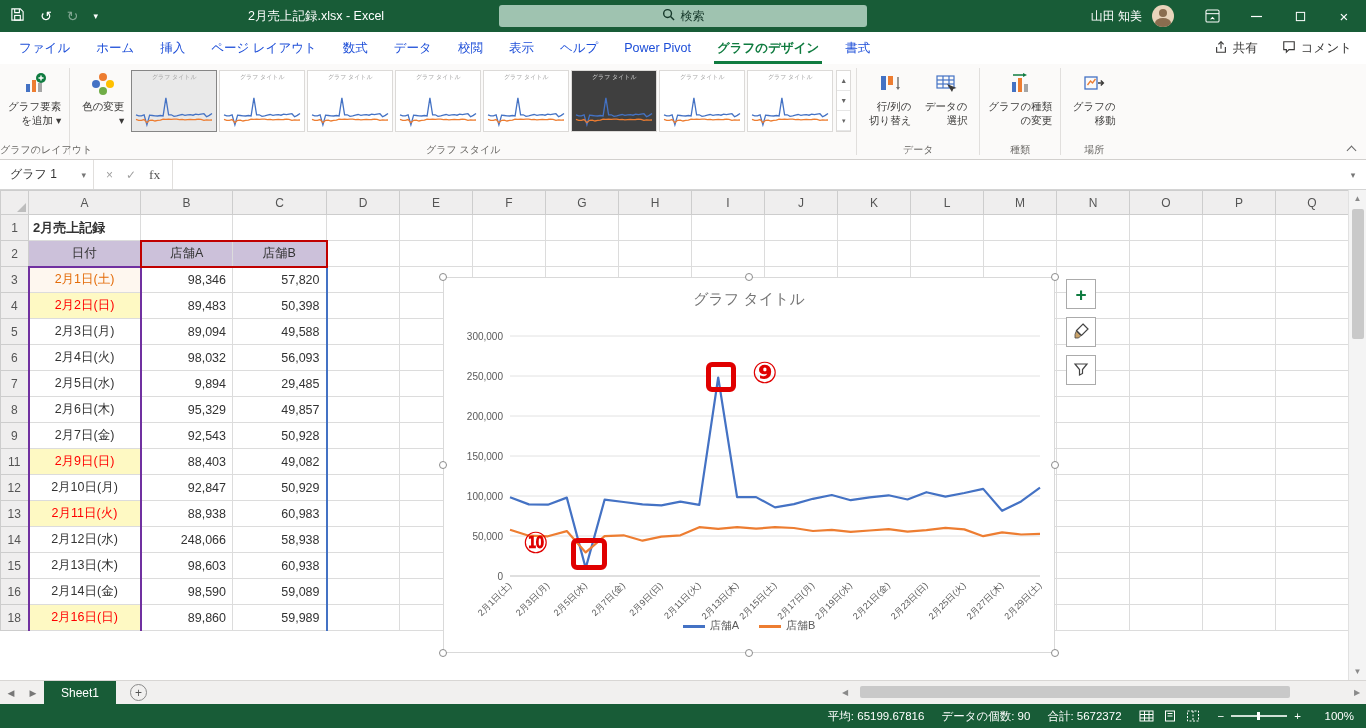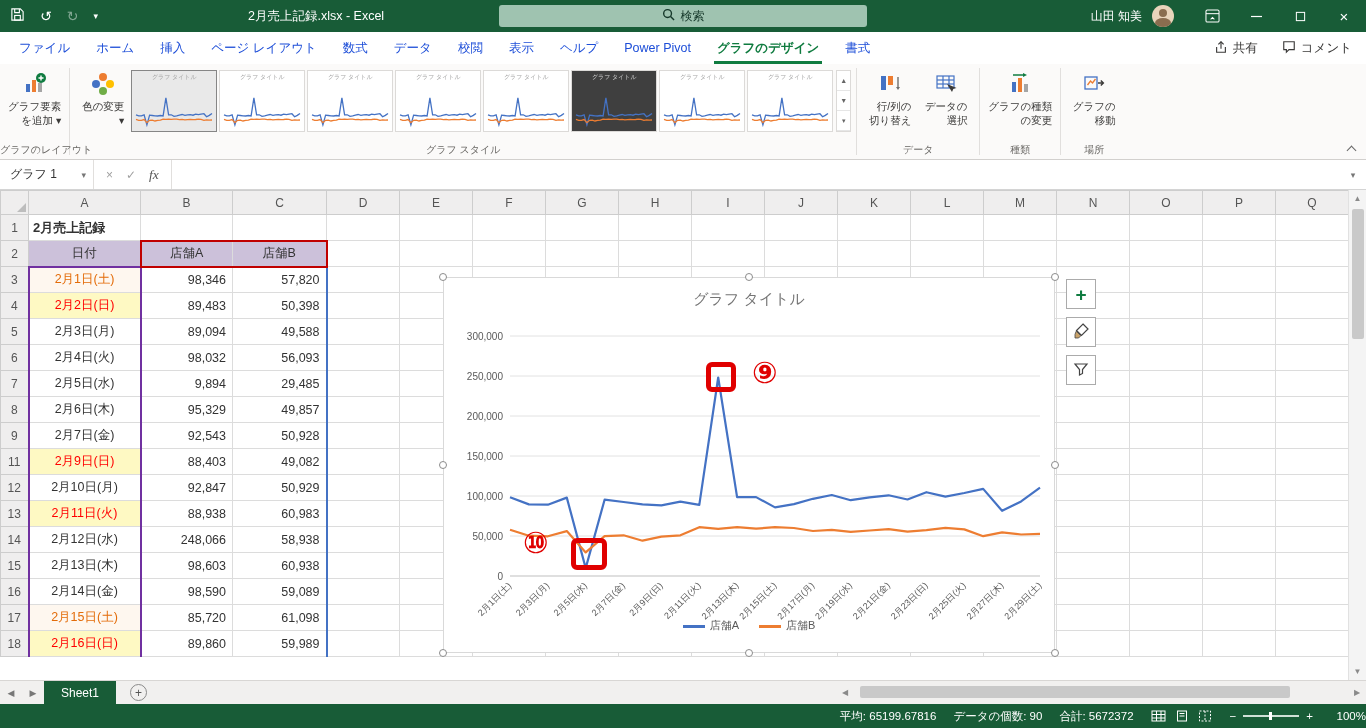--- a/index.html
+++ b/index.html
@@ -47,21 +47,21 @@
 #style-scroll{width:15px;display:flex;flex-direction:column;margin-left:3px;margin-top:3px;height:62px;border:1px solid #DCDAD8;background:#fff}
 #style-scroll div{flex:1;display:flex;align-items:center;justify-content:center;font-size:7px;color:#666;border-bottom:1px solid #E6E6E6;cursor:pointer}
 #collapse-ribbon{position:absolute;right:8px;bottom:4px;width:14px;height:12px;display:flex;align-items:center;justify-content:center;cursor:pointer}
 .chevup{width:7px;height:7px;border-left:1.5px solid #666;border-top:1.5px solid #666;transform:rotate(45deg);margin-top:3px}
 
 
 #formulabar{position:absolute;left:0;top:160px;width:100%;height:30px;background:#fff;border-bottom:1px solid #D4D4D4;display:flex;align-items:stretch}
 #namebox{width:94px;border-right:1px solid #E1DFDD;display:flex;align-items:center;justify-content:space-between;padding:0 7px 0 10px;cursor:pointer}
 #namebox .car{color:#777;font-size:9px}
 #fxarea{display:flex;align-items:center;gap:13px;padding:0 12px;border-right:1px solid #E1DFDD;color:#A0A0A0}
-#fxarea .fx{font-style:italic;font-family:"Liberation Serif",serif;color:#555;font-size:13.5px}
+#fxarea .fx{font-family:"Liberation Serif",serif;color:#555;font-size:13.5px}
 #f-input{flex:1;cursor:text}
 #fb-exp{width:26px;display:flex;align-items:center;justify-content:center;color:#777;font-size:9px;cursor:pointer}
 
 
 #gridwrap{position:absolute;left:0;top:190px;width:1348px;height:490px;overflow:hidden;background:#fff}
 #grid{border-collapse:collapse;table-layout:fixed;width:1348px}
 #grid th,#grid td{height:26px;overflow:hidden;white-space:nowrap}
 #grid tr.hdr th{height:24px}
 .ch,.rh,.corner{background:#EFEEEE;border:1px solid #CDCDCD;font-weight:400;color:#555;font-size:12px;text-align:center}
 .rh,.corner{width:28px}
@@ -106,21 +106,21 @@
 #sheetbar{position:absolute;left:0;top:680px;width:100%;height:24px;background:#F1F0EF;border-top:1px solid #D8D6D4;display:flex;align-items:center}
 .snav{width:22px;text-align:center;color:#777;font-size:9px;cursor:pointer}
 #sheettab{height:24px;padding:0 17px;background:#185C37;color:#fff;display:flex;align-items:center;font-weight:400;cursor:pointer}
 #addsheet{width:17px;height:17px;border:1px solid #8A8A8A;border-radius:50%;display:flex;align-items:center;justify-content:center;font-size:12px;color:#555;margin-left:14px;cursor:pointer}
 #hscroll{position:absolute;left:836px;right:0;top:680px;height:24px;display:flex;align-items:center}
 #hscroll .sarrow{width:18px;text-align:center;font-size:8px;color:#8A8A8A;cursor:pointer}
 #htrack{flex:1;height:12px;position:relative}
 #hthumb{position:absolute;left:6px;right:58px;top:0;height:12px;background:#C9C9C9;border-radius:2px;cursor:grab}
 
 
-#statusbar{position:absolute;left:0;top:704px;width:100%;height:24px;background:#185C37;color:#fff;display:flex;align-items:center;justify-content:flex-end;gap:17px;font-size:11.5px;}
+#statusbar{position:absolute;left:0;top:704px;width:100%;height:24px;background:#185C37;color:#fff;display:flex;align-items:center;justify-content:flex-end;gap:17px;font-size:11.5px;padding-right:12px}
 .stat{cursor:default;white-space:nowrap}
 .sview{display:flex;gap:7px;align-items:center}
 .vicon{width:16px;height:14px;display:flex;align-items:center;justify-content:center;cursor:pointer}
 #zoomctl{display:flex;align-items:center;gap:7px}
 #ztrack{width:56px;height:2px;background:#CFE0D6;position:relative;cursor:pointer}
 #zthumb{position:absolute;left:26px;top:-3px;width:3px;height:8px;background:#fff}
 #zoomlvl{width:36px;text-align:right;cursor:pointer}
 </style>
 </head>
 <body>
@@ -686,40 +686,20 @@
             <td class="cell"></td>
             <td class="cell"></td>
             <td class="cell"></td>
             <td class="cell"></td>
             <td class="cell"></td>
             <td class="cell"></td>
             <td class="cell"></td>
             <td class="cell"></td>
           </tr>
           <tr>
-            <th class="rh">17</th>
-            <td class="cell date sat pside">2月15日(土)</td>
-            <td class="cell num bL">85,720</td>
-            <td class="cell num bR">61,098</td>
-            <td class="cell"></td>
-            <td class="cell"></td>
-            <td class="cell"></td>
-            <td class="cell"></td>
-            <td class="cell"></td>
-            <td class="cell"></td>
-            <td class="cell"></td>
-            <td class="cell"></td>
-            <td class="cell"></td>
-            <td class="cell"></td>
-            <td class="cell"></td>
-            <td class="cell"></td>
-            <td class="cell"></td>
-            <td class="cell"></td>
-          </tr>
-          <tr>
             <th class="rh">18</th>
             <td class="cell date sun pside">2月16日(日)</td>
             <td class="cell num bL">89,860</td>
             <td class="cell num bR">59,989</td>
             <td class="cell"></td>
             <td class="cell"></td>
             <td class="cell"></td>
             <td class="cell"></td>
             <td class="cell"></td>
             <td class="cell"></td>

